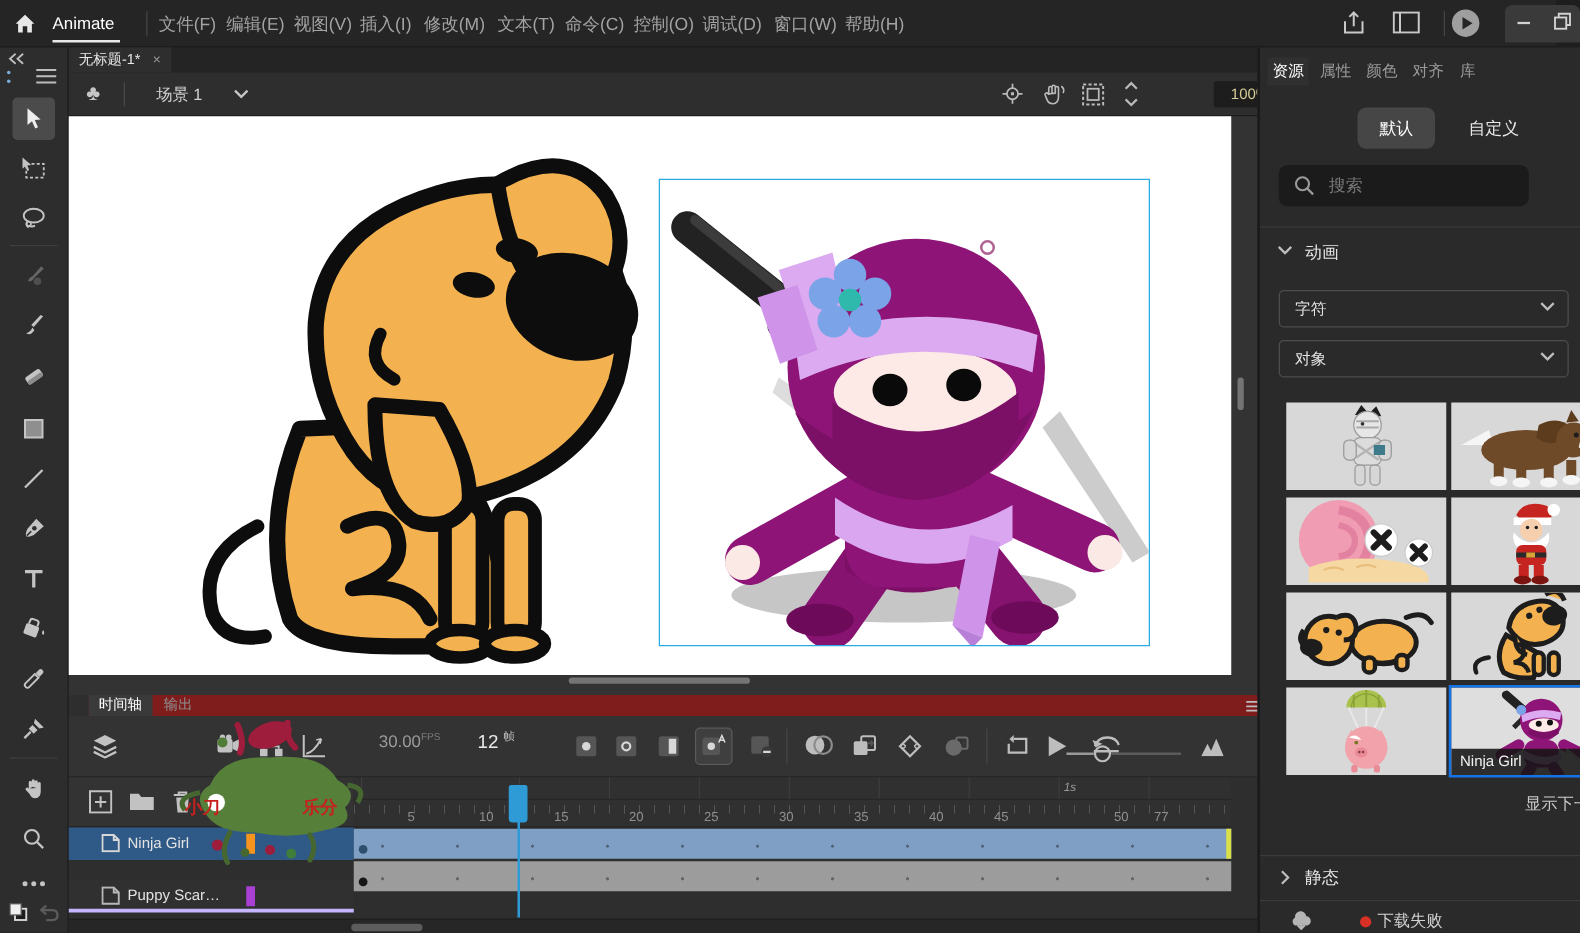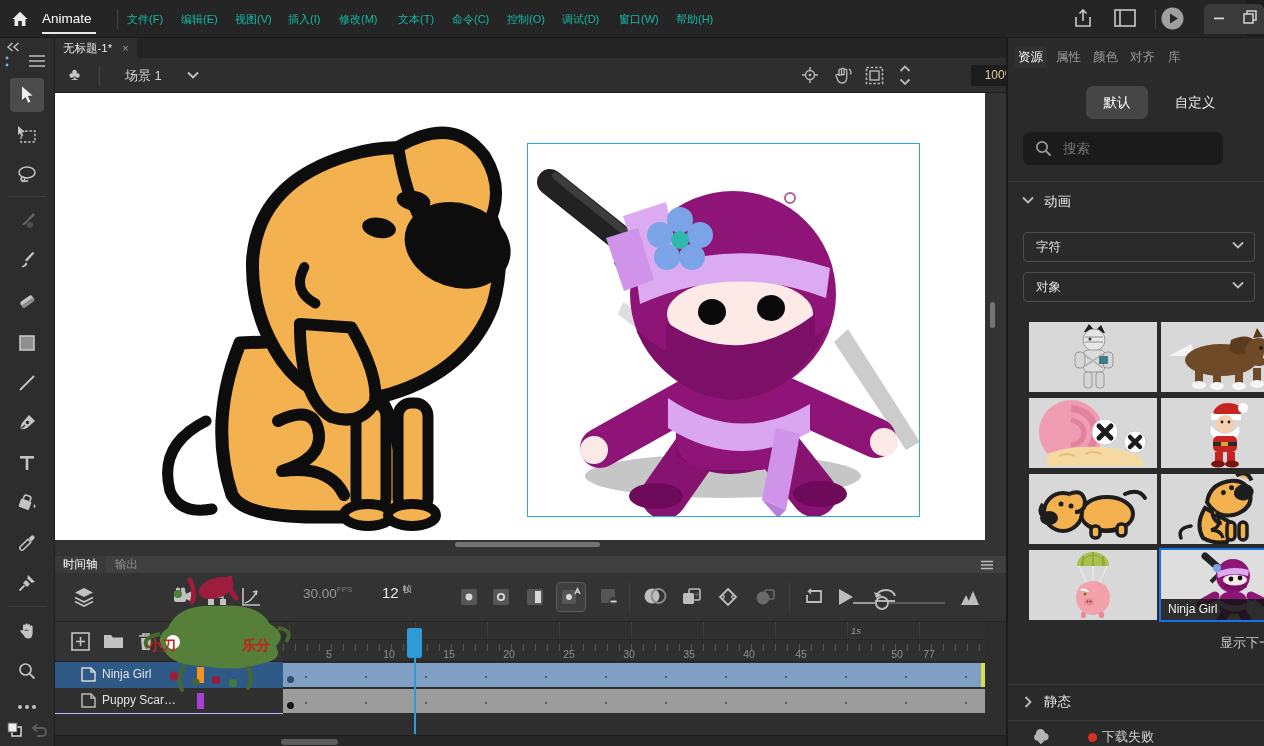--- a/index.html
+++ b/index.html
@@ -3,21 +3,21 @@
 <meta charset="utf-8">
 <style>
   * { margin:0; padding:0; box-sizing:border-box; }
   html,body { width:1264px; height:746px; overflow:hidden; background:#1e1e1e;
     font-family:"Liberation Sans", sans-serif; -webkit-font-smoothing:antialiased; }
   .abs { position:absolute; }
   svg { display:block; }
 
   
   #menubar { left:0; top:0; width:1245px; height:38px; background:#252525; border-bottom:1px solid #1a1a1a; }
-  .menu-item { position:absolute; top:0; height:38px; line-height:38px; color:#14b8a6; font-size:11px; cursor:default; }
+  .menu-item { position:absolute; top:0; height:38px; line-height:38px; color:#a3a3a3; font-size:14px; cursor:default; }
   #app-name { position:absolute; left:42px; top:0; height:38px; line-height:38px; color:#ffffff; font-size:13.5px; }
   #app-underline { position:absolute; left:42px; top:32px; width:54px; height:2px; background:#e8e8e8; }
   .mb-sep { position:absolute; top:9px; width:1px; height:20px; background:#454545; }
   .tr-icon { position:absolute; top:7px; color:#c9c9c9; }
   #win-cluster { position:absolute; left:1204px; top:4px; width:60px; height:30px; background:#3a3a3a; border-radius:6px 6px 0 0; }
 
   
   #doc-tabbar { left:55px; top:38px; width:951px; height:20px; background:#242424; }
   #doc-tab { position:absolute; left:0; top:0; height:20px; padding:0 8px; background:#2e2e2e; color:#e6e6e6; font-size:11.5px; line-height:20px; }
   #doc-tab .close { color:#9a9a9a; margin-left:10px; font-size:11px; }
@@ -38,21 +38,21 @@
 
   
   #stage-area { left:55px; top:93px; width:951px; height:463px; background:#333333; }
   #stage { position:absolute; left:0; top:0; width:930px; height:447px; background:#ffffff; }
   #selection-rect { position:absolute; left:472px; top:50px; width:393px; height:374px; border:1px solid #29abe2; }
   #h-scroll { position:absolute; left:400px; top:449px; width:145px; height:5px; background:#747474; border-radius:3px; }
   #v-scroll { position:absolute; left:935px; top:209px; width:5px; height:26px; background:#747474; border-radius:3px; }
 
   
   #timeline { left:55px; top:556px; width:951px; height:190px; background:#2e2e2e; }
-  #tl-tabbar { position:absolute; left:0; top:0; width:951px; height:17px; background:#404040;text-decoration:underline; }
+  #tl-tabbar { position:absolute; left:16px; top:0; width:951px; height:17px; background:#7f1d1d;text-decoration:underline; }
   .tl-tab { position:absolute; top:0; height:17px; line-height:17px; font-size:11.5px; padding:0 8px; }
   #tl-toolbar { position:absolute; left:0; top:17px; width:951px; height:49px; background:#333333; border-bottom:1px solid #252525; }
   .tli { position:absolute; top:14px; color:#c2c2c2; }
   .tli.dim { color:#6a6a6a; }
   .tli.sel { outline:1px solid #5c5c5c; background:#3f3f3f; border-radius:3px; }
   .tl-sep { position:absolute; top:10px; width:1px; height:28px; background:#474747; }
   #fps-group { position:absolute; left:248px; top:12px; color:#9a9a9a; font-size:13.5px; }
   #fps-group sup { font-size:8px; color:#7d7d7d; }
   #frame-group { position:absolute; left:327px; top:10px; color:#e8e8e8; font-size:15px; }
   #frame-group sup { font-size:9px; color:#bdbdbd; }
@@ -614,21 +614,21 @@
   <div class="layer-row" style="top:106px;background:#2f5a87;">
     <span class="abs" style="left:26px;top:5px;color:#d8d8d8;">
       <svg width="15" height="15" viewBox="0 0 15 15">
           <path d="M1 1 H10 L14 5 V14 H1 Z" fill="none" stroke="currentColor" stroke-width="1.5"></path>
           <path d="M10 1 V5 H14" fill="none" stroke="currentColor" stroke-width="1.5"></path>
         </svg>
     </span>
     <span class="lname">Ninja Girl</span>
     <span class="swatch" style="background:#F7941E;"></span>
   </div>
-  <div class="layer-row" style="top:132px;background:#303030;border-bottom:1px solid #c4b5fd;">
+  <div class="layer-row" style="top:148px;background:#303030;border-bottom:3px solid #c4b5fd;">
     <span class="abs" style="left:26px;top:5px;color:#b8b8b8;">
       <svg width="15" height="15" viewBox="0 0 15 15">
           <path d="M1 1 H10 L14 5 V14 H1 Z" fill="none" stroke="currentColor" stroke-width="1.5"></path>
           <path d="M10 1 V5 H14" fill="none" stroke="currentColor" stroke-width="1.5"></path>
         </svg>
     </span>
     <span class="lname">Puppy Scar…</span>
     <span class="swatch" style="background:#A93FD3;"></span>
   </div>
 

